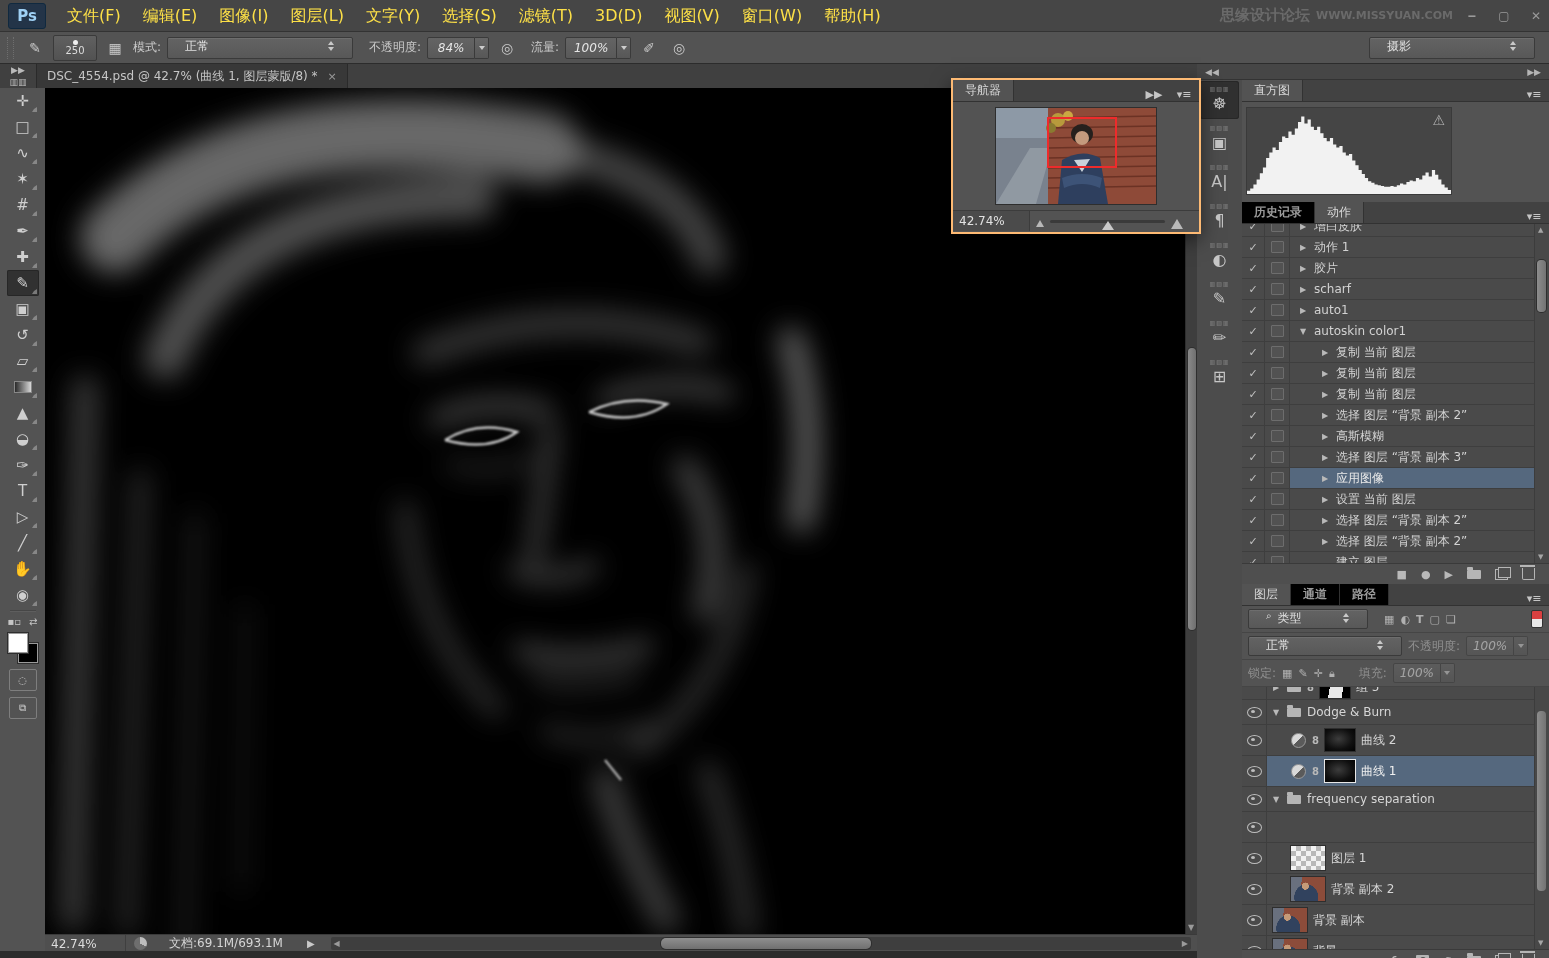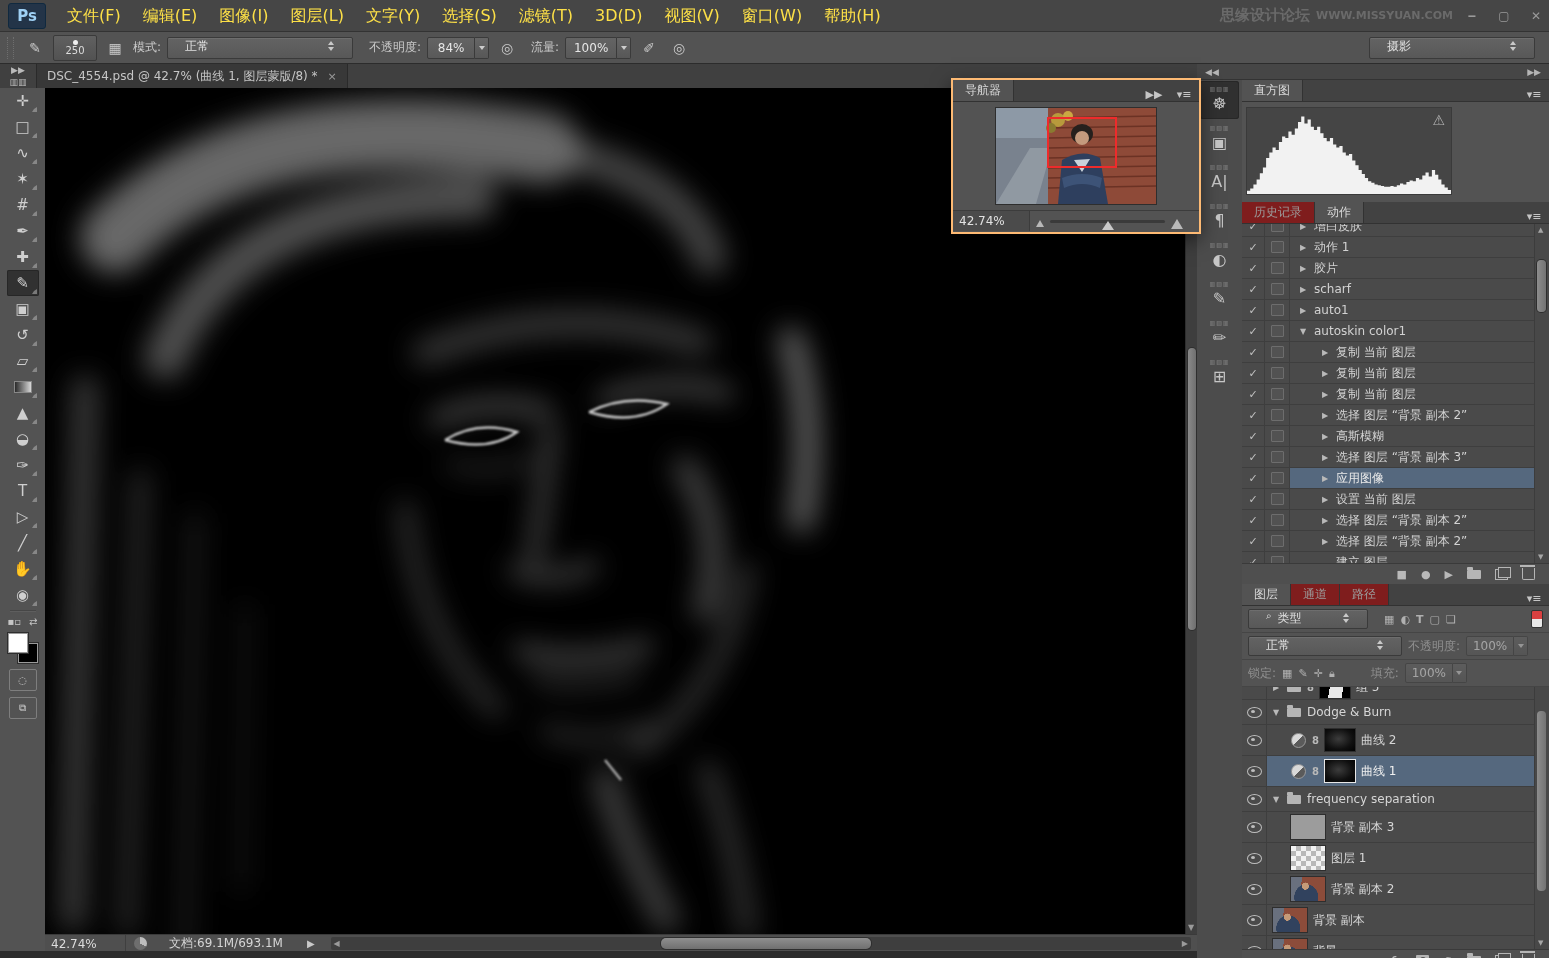--- a/index.html
+++ b/index.html
@@ -26,21 +26,21 @@
   .opt-icon{width:24px;height:22px;display:flex;align-items:center;justify-content:center;color:#c9c9c9;font-size:14px;}
   .sel-box{height:20px;background:linear-gradient(#636363,#585858);border:1px solid #3a3a3a;border-radius:2px;
            box-shadow:inset 0 1px rgba(255,255,255,.07);display:flex;padding:0 17px;gap:6px;color:#e0e0e0;}
   .ud{display:inline-block;width:9px;}
   .ud:before{content:"";display:block;margin:0 auto 2px;width:0;height:0;border:3px solid transparent;border-bottom:4px solid #c9c9c9;}
   .ud:after{content:"";display:block;margin:0 auto;width:0;height:0;border:3px solid transparent;border-top:4px solid #c9c9c9;}
   .dd-btn{width:13px;height:20px;background:linear-gradient(#666,#575757);border:1px solid #3a3a3a;border-left:none;
           border-radius:0 2px 2px 0;display:flex;align-items:center;justify-content:center;}
   .dd-btn:before{content:"";width:0;height:0;border:3px solid transparent;border-top:4px solid #ccc;margin-top:3px;}
   .val-box{height:20px;background:linear-gradient(#646464,#595959);border:1px solid #3a3a3a;border-radius:2px 0 0 2px;
-           display:flex;align-items:center;justify-content:center;padding:0 5px;color:#e6e6e6;}
+           display:flex;align-items:center;justify-content:center;padding:0 5px;color:#e6e6e6;font-style:italic;}
   .opt-label{color:#c9c9c9;}
   #brush-chip{width:42px;height:24px;background:linear-gradient(#606060,#525252);border:1px solid #3a3a3a;border-radius:2px;
               display:flex;flex-direction:column;align-items:center;justify-content:center;line-height:1;}
   #brush-chip .dot{width:5px;height:5px;border-radius:50%;background:#eee;margin-bottom:1px;}
   #brush-chip .sz{font-size:10px;color:#ddd;}
 
   
   #tabstrip{left:0;top:64px;width:1202px;height:24px;background:#404040;border-bottom:1px solid #2c2c2c;display:flex;align-items:flex-end;}
   #tab-grip{width:36px;height:24px;color:#bbb;font-size:9px;text-align:center;line-height:12px;}
   #doc-tab{height:24px;background:#383838;border-right:1px solid #2a2a2a;border-left:1px solid #2a2a2a;
@@ -78,21 +78,21 @@
   #hscroll .la{position:absolute;left:3px;top:2px;color:#9a9a9a;font-size:8px;}
   #hscroll .ra{position:absolute;right:3px;top:2px;color:#9a9a9a;font-size:8px;}
   #bottom-edge{left:0;top:951px;width:1549px;height:7px;background:#2c2c2c;}
 
   
   #navigator{left:951px;top:78px;width:246px;height:152px;background:#535353;border:2px solid #fdba74;
              box-shadow:0 6px 18px rgba(0,0,0,.5);z-index:30;}
   .pnl-head{height:21px;background:#424242;display:flex;align-items:flex-end;border-bottom:1px solid #323232;}
   .pnl-tab{height:21px;display:flex;align-items:center;padding:0 12px;background:#535353;color:#d8d8d8;
            border-right:1px solid #323232;font-size:12px;}
-  .pnl-tab.inactive{background:#7f1d1d;color:#9b9b9b;}
+  .pnl-tab.inactive{background:#000000;color:#9b9b9b;font-weight:bold;}
   .pnl-head .spring{flex:1;}
   .pnl-menu{width:30px;color:#c5c5c5;font-size:11px;text-align:center;}
   #nav-body{position:relative;height:108px;background:#535353;display:flex;align-items:center;justify-content:center;}
   #nav-thumb{position:relative;width:160px;height:96px;background:#222;box-shadow:0 0 0 1px #2e2e2e;}
   #nav-proxy{position:absolute;left:32%;top:9%;width:41%;height:49%;border:2px solid #ee2b2b;}
   #nav-foot{height:20px;display:flex;align-items:center;border-top:1px solid #3c3c3c;}
   #nav-zoom{width:70px;padding-left:6px;color:#e2e2e2;border-right:1px solid #3c3c3c;height:100%;display:flex;align-items:center;background:#4b4b4b;}
   .mountain{width:0;height:0;border:4px solid transparent;border-bottom:7px solid #b9b9b9;margin:0 6px;}
   .mountain.big{border-width:6px;border-bottom-width:10px;}
   #nav-slider{flex:1;height:3px;background:#3a3a3a;border-radius:2px;position:relative;}
@@ -721,21 +721,21 @@
         <span class="val-box" style="width:36px;height:18px;">100%</span>
         <span class="dd-btn" style="height:18px;"></span>
       </span>
     </div>
     <div class="lyr-ctl">
       <span class="dim">锁定:</span>
       <span class="lock-ic">▦</span>
       <span class="lock-ic">✎</span>
       <span class="lock-ic">✛</span>
       <span class="lock-ic">🔒︎</span>
-      <span class="dim" style="margin-left:30px;">填充:</span>
+      <span class="dim" style="margin-left:18px;">填充:</span>
       <span style="display:flex;opacity:.55;">
         <span class="val-box" style="width:36px;height:18px;">100%</span>
         <span class="dd-btn" style="height:18px;"></span>
       </span>
     </div>
     <div id="layers-list">
       <div id="layers-rows">
           <div class="lyr-row group" style="margin-top: -12px;">
             <div class="lyr-eye"></div>
             <div class="lyr-main" style="padding-left: 6px;">
@@ -785,24 +785,20 @@
             <div class="lyr-main" style="padding-left: 6px;">
               <span class="lyr-arrow">▼</span>
               <span class="folder-ic"></span>
               <span>frequency separation</span>
             </div>
           </div>
           <div class="lyr-row">
             <div class="lyr-eye">
               <span class="eye"></span>
             </div>
-            <div class="lyr-main" style="padding-left: 24px;">
-              <span class="thumb gray"></span>
-              <span>背景 副本 3</span>
-            </div>
           </div>
           <div class="lyr-row">
             <div class="lyr-eye">
               <span class="eye"></span>
             </div>
             <div class="lyr-main" style="padding-left: 24px;">
               <span class="thumb checker"></span>
               <span>图层 1</span>
             </div>
           </div>

